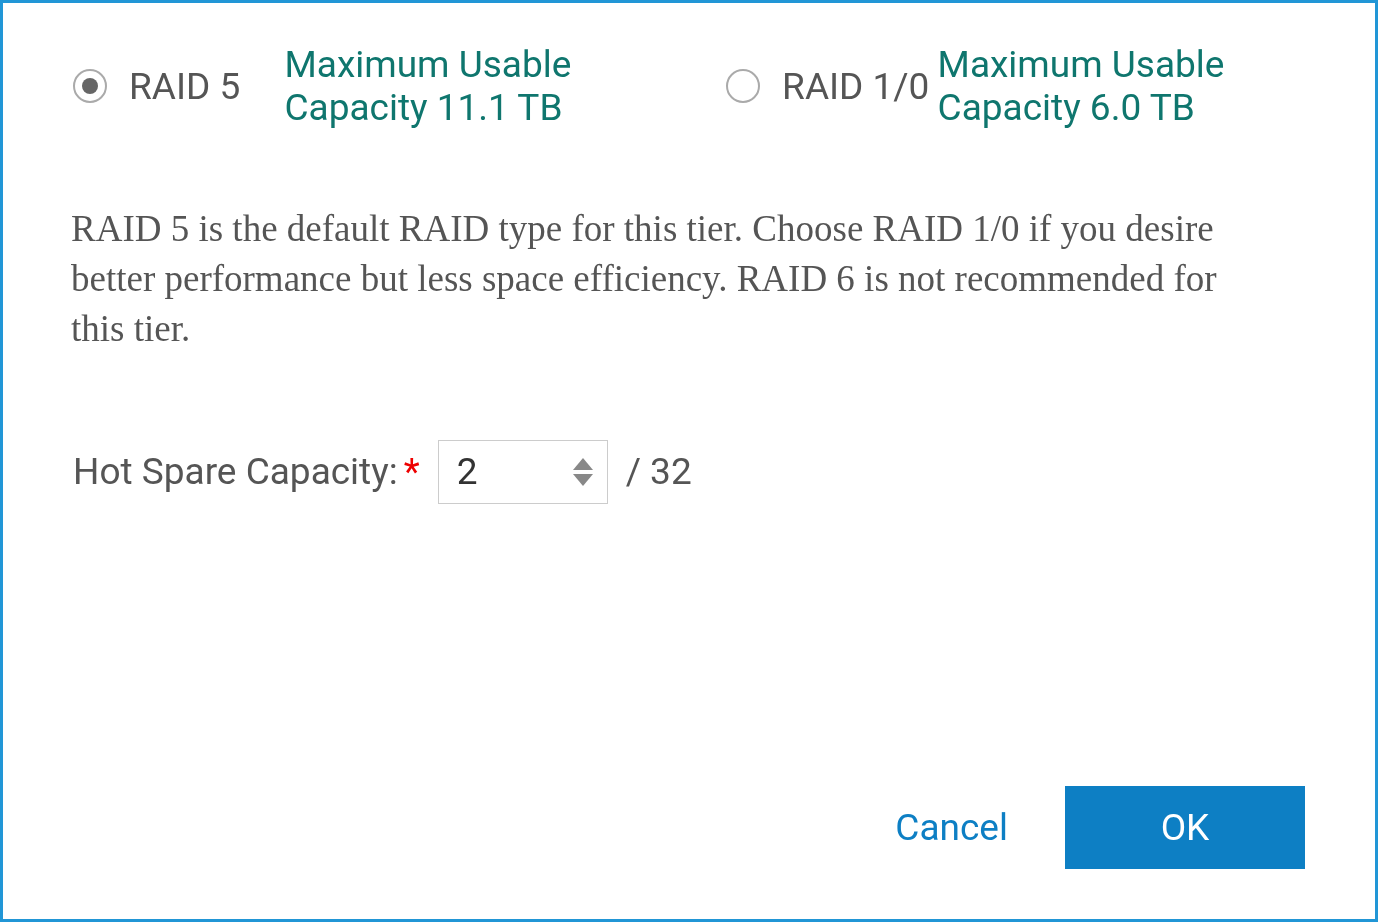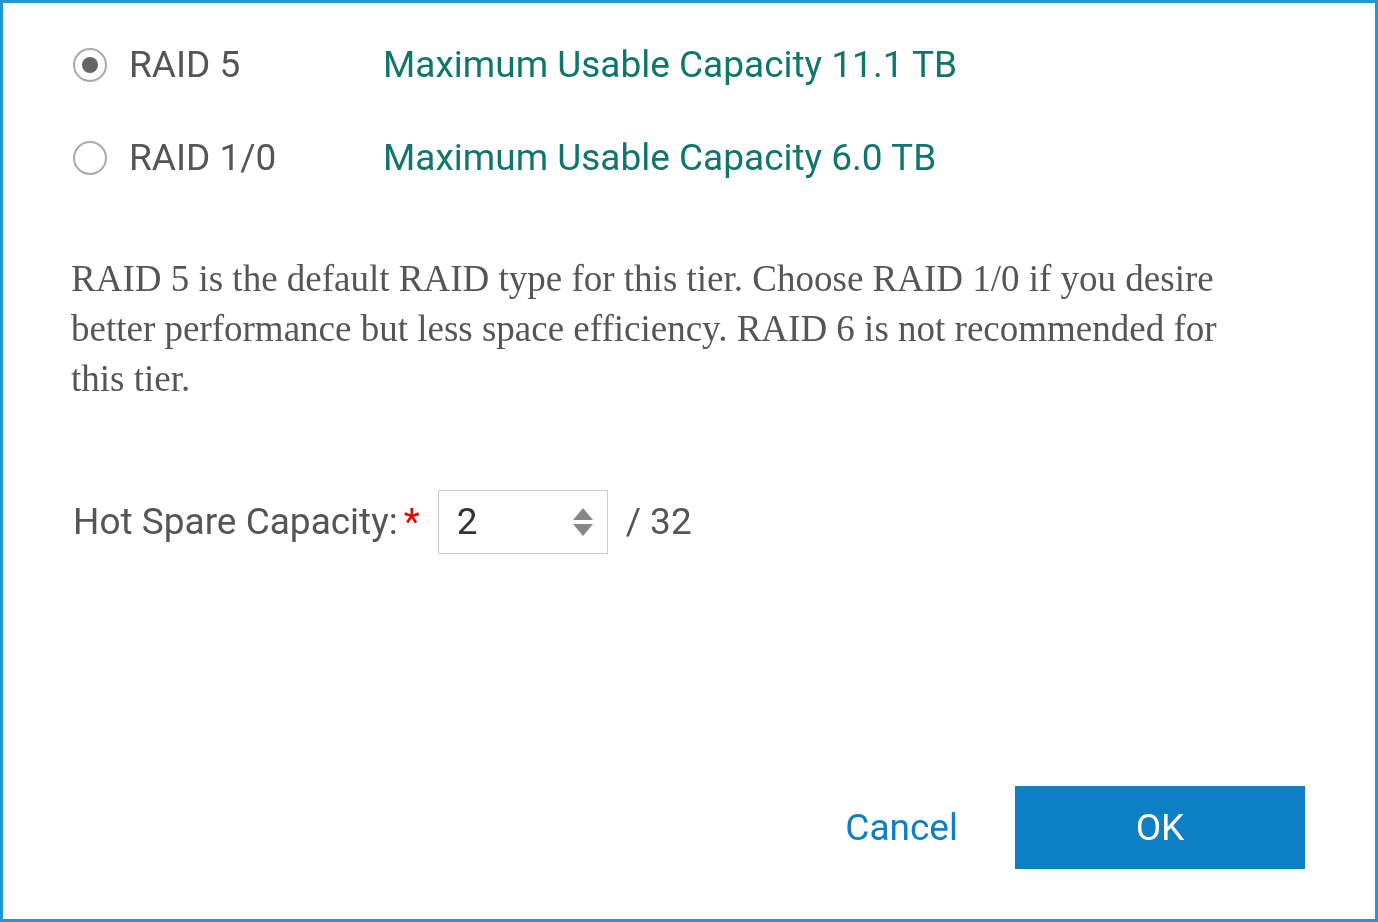--- a/index.html
+++ b/index.html
@@ -37,21 +37,21 @@
       color: #ccc;
       cursor: pointer;
       padding: 5px;
     }
     .close-icon svg {
       width: 36px;
       height: 36px;
     }
     .options {
       display: flex;
-      flex-direction: column;
+      flex-direction: row;
       gap: 50px;
       margin-bottom: 75px;
       padding-left: 10px;
     }
     .option-row {
       display: flex;
       align-items: center;
     }
     .radio-wrap {
       display: flex;
@@ -164,21 +164,21 @@
       padding: 10px 20px;
     }
     .ok-btn {
       background: #0d7fc4;
       border: none;
       color: #fff;
       font-size: 37px;
       cursor: pointer;
       font-family: inherit;
       padding: 20px 0;
-      width: 290px;
+      width: 240px;
       text-align: center;
     }
   </style>
 </head>
 <body>
 
 <div class="dialog">
 
   <div class="options">
     <div class="option-row">

